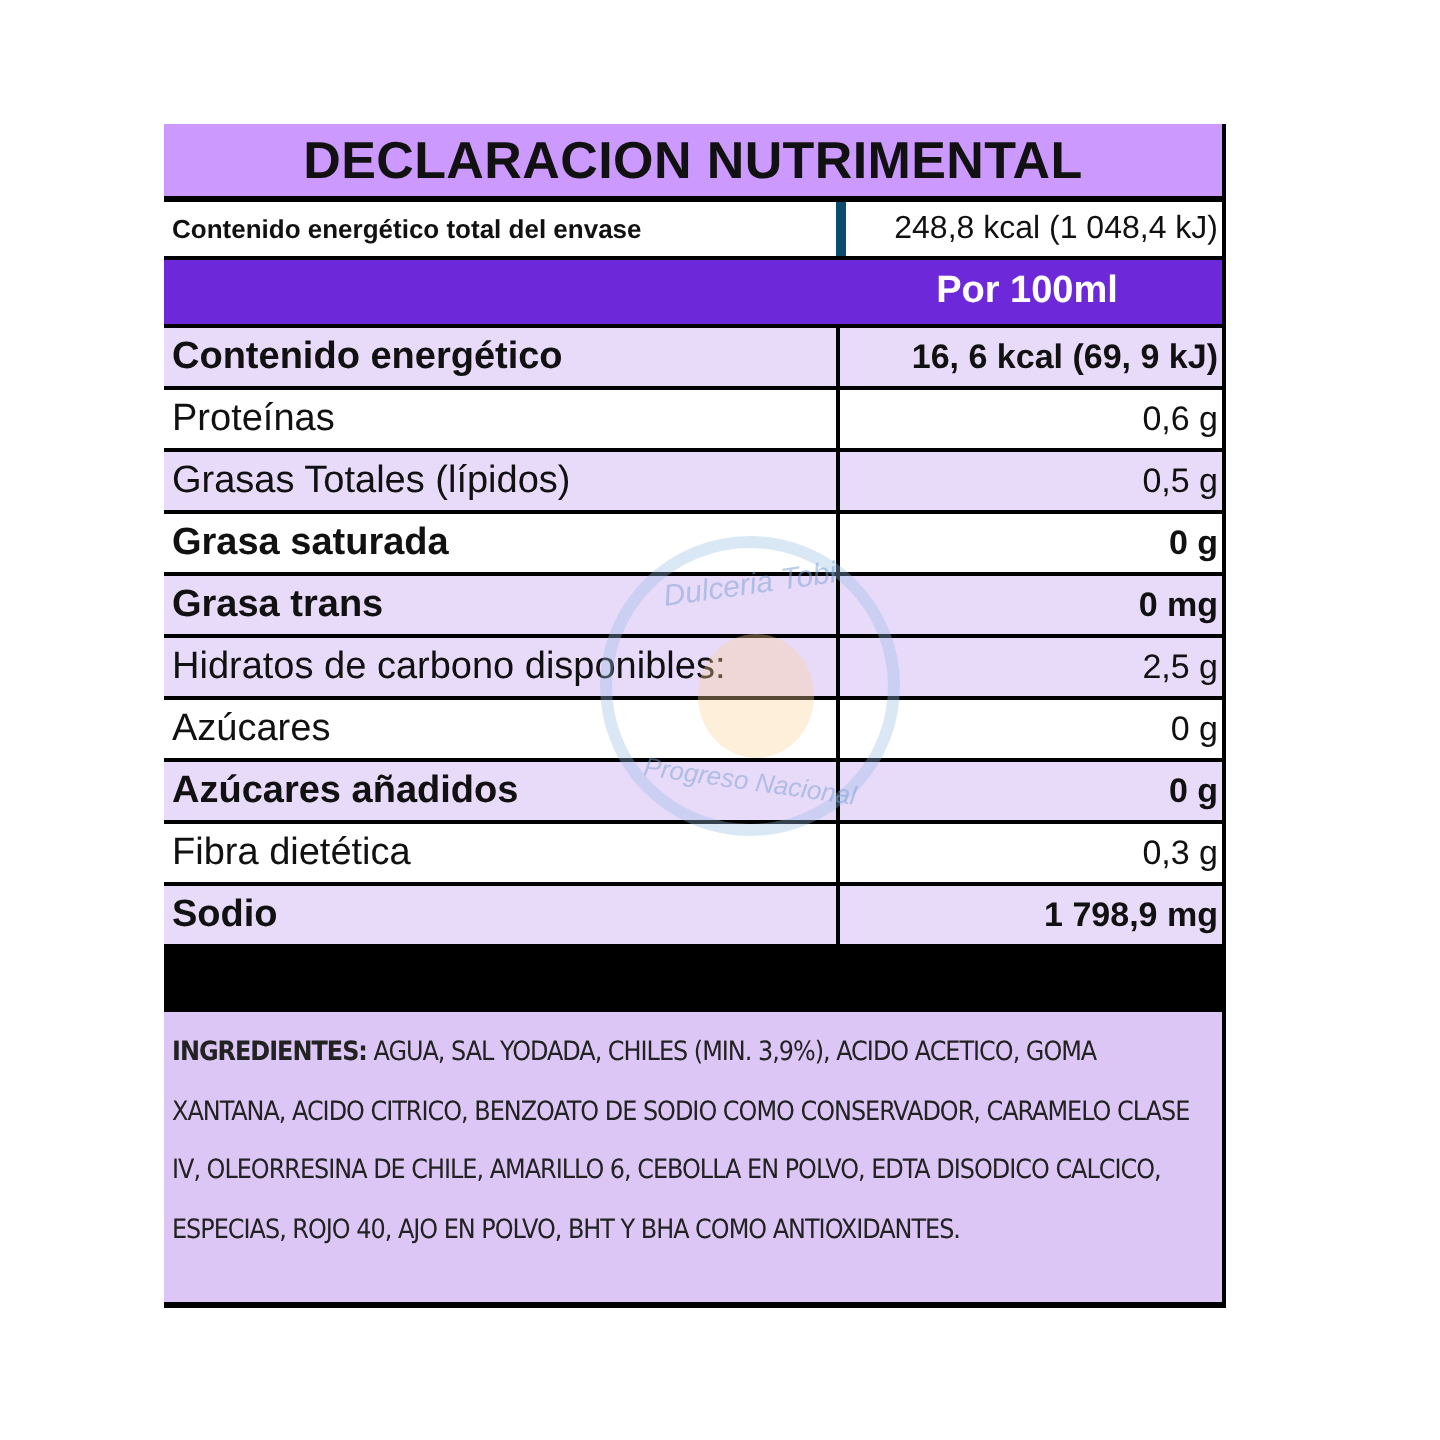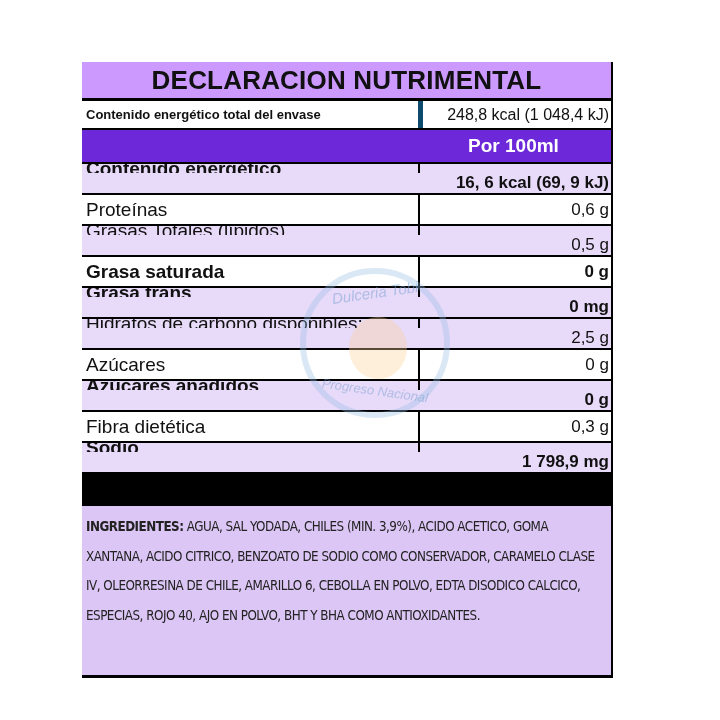--- a/index.html
+++ b/index.html
@@ -13,27 +13,27 @@
   }
   .row { display: flex; height: 29px; border-bottom: 2px solid #000; border-right: 2px solid #000; box-sizing: content-box; }
   .row .c1 { width: 332px; border-right: 2px solid #000; padding-left: 4px; display: flex; align-items: center; font-size: 19px; color: #111; white-space: nowrap; overflow: hidden; }
   .row .c2 { flex: 1; padding-right: 2px; display: flex; align-items: center; justify-content: flex-end; font-size: 17px; color: #111; white-space: nowrap; }
   .row.envase { background: #fff; height: 27px; }
   .row.envase .c1 { font-size: 13px; border-right: 5px solid #0c4a6e; font-weight: bold; }
   .row.envase .c2 { font-size: 16px; }
   .row.header { background: #6d28d9; height: 32px; border-bottom: 2px solid #000; }
   .row.header .c1 { border-right: none; }
   .row.header .c2 { justify-content: center; color: #fff; font-weight: bold; font-size: 19px; }
-  .lav { background: #e8daf9; flex-direction: column; }
+  .lav { background: #e8daf9; }
   .wht { background: #ffffff; }
   .b { font-weight: bold; }
   .black-band { height: 32px; background: #000; }
   .ingredients {
     background: #dcc6f5; border-right: 2px solid #000; border-bottom: 3px solid #000;
-    padding: 6px 6px 28px 4px; height: 135px;
+    padding: 6px 6px 4px 4px; height: 135px;
     font-family: "DejaVu Sans", sans-serif; font-size: 13.3px; line-height: 29.5px; color: #222;
     letter-spacing: -0.5px; font-stretch: condensed;
   }
   .ingredients .ing-title { font-weight: bold; }
   .watermark {
     position: absolute; left: 300px; top: 268px; width: 150px; height: 150px;
     border-radius: 50%; border: 6px solid rgba(150,190,230,0.35); box-sizing: border-box;
     pointer-events: none;
   }
   .wm-face {

